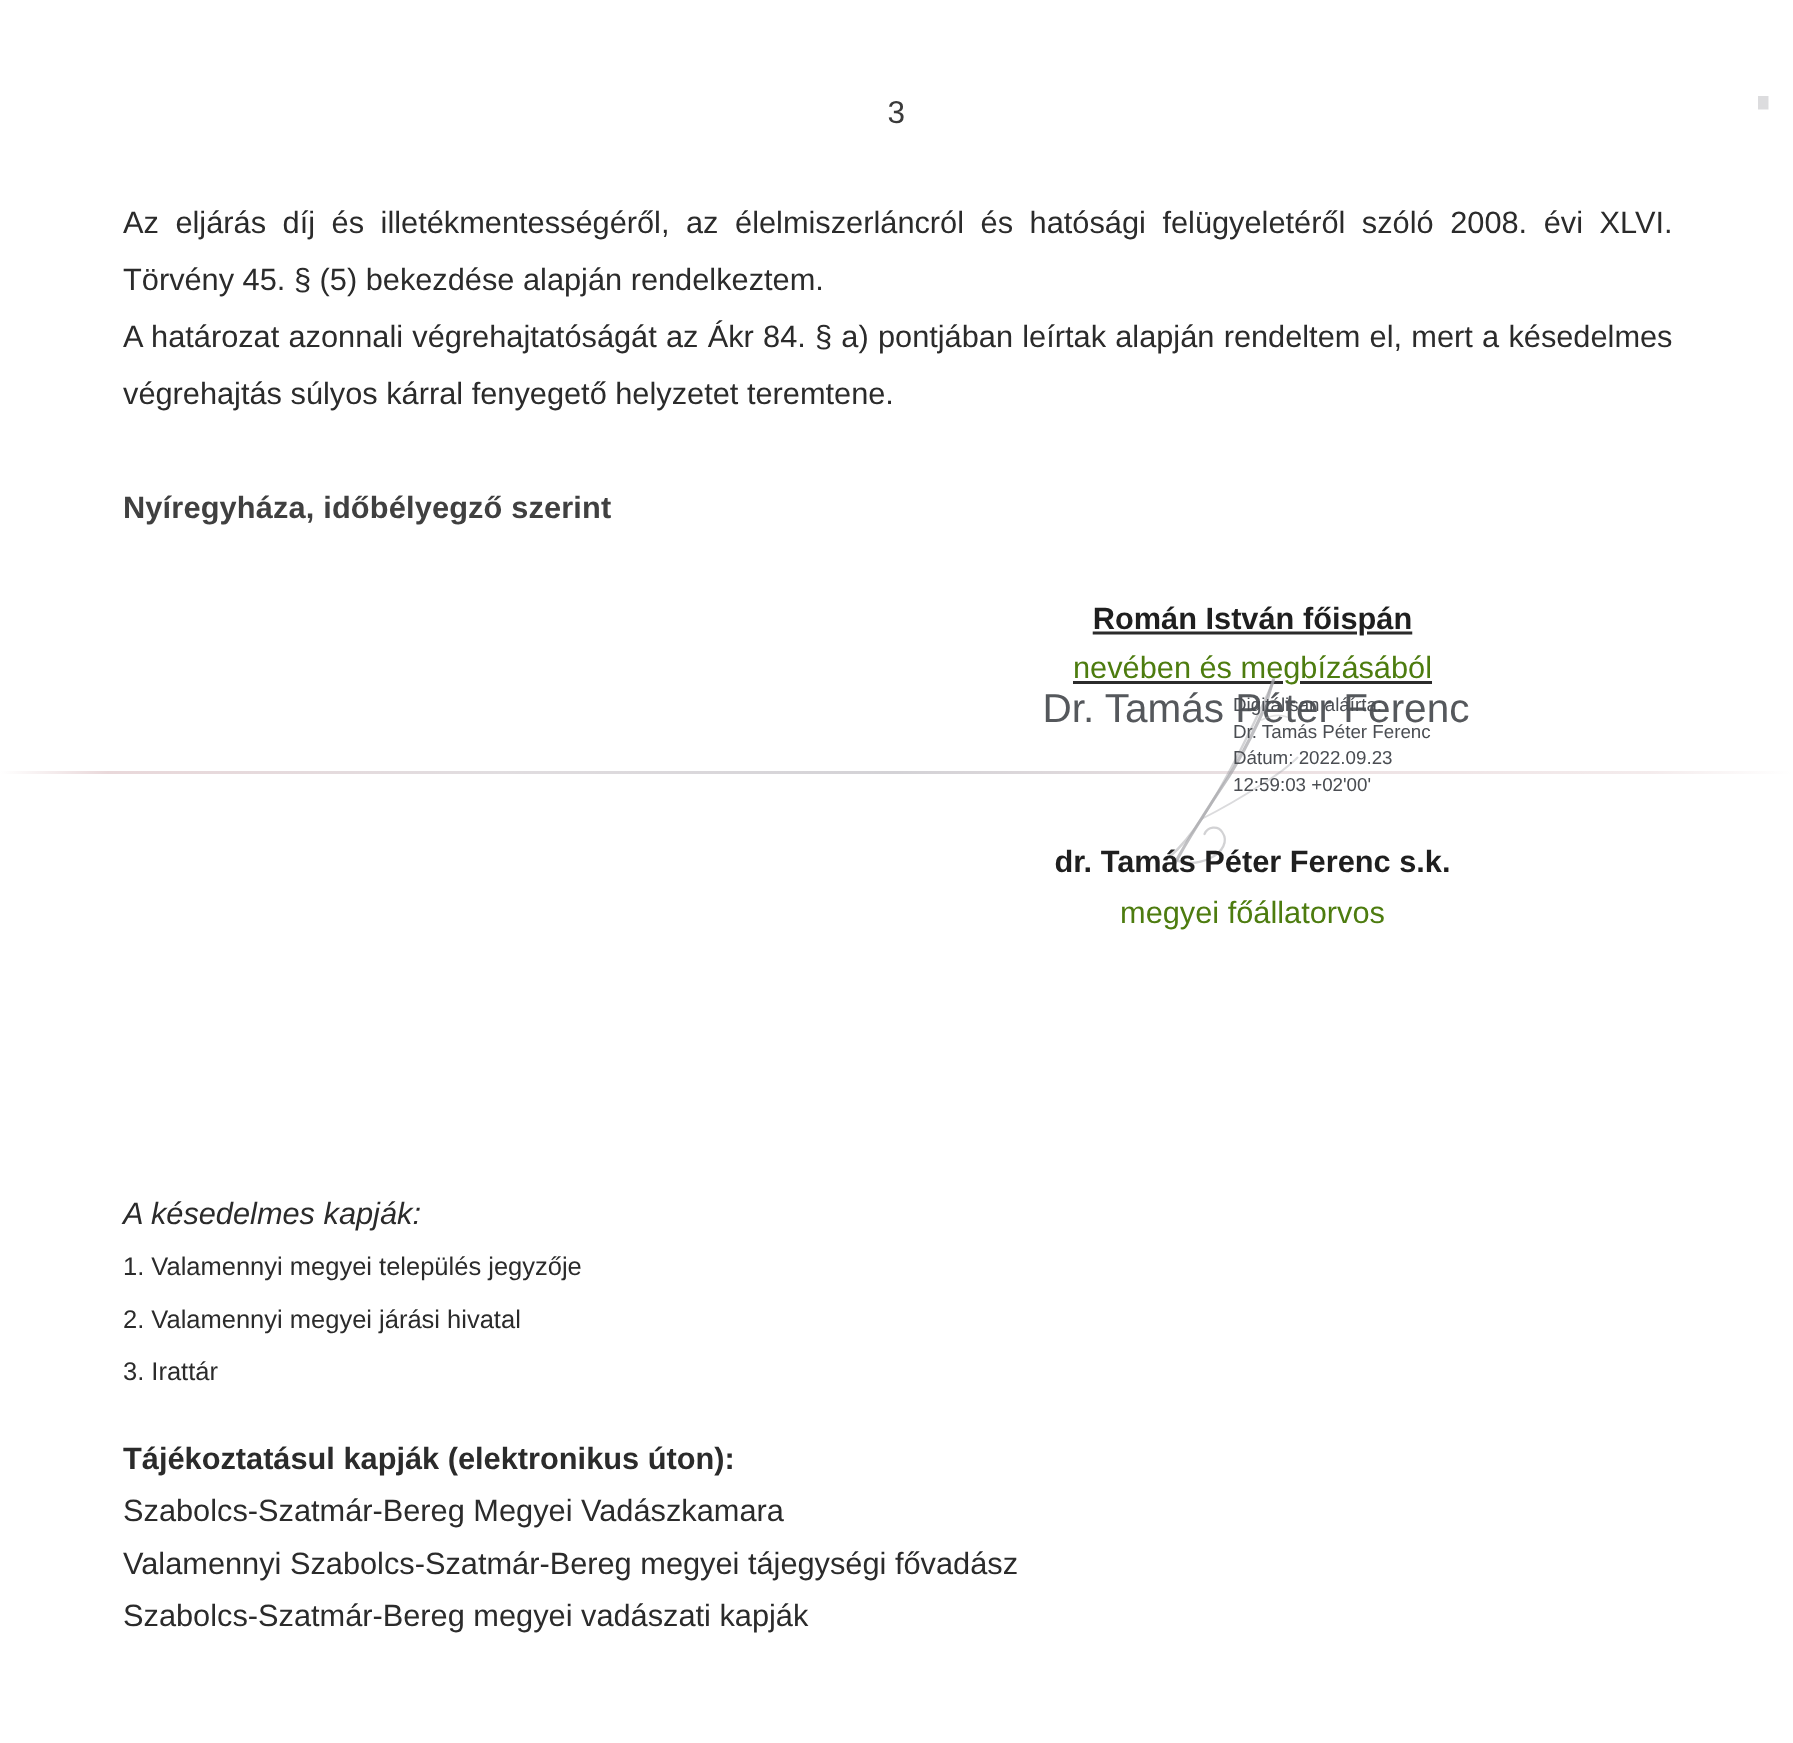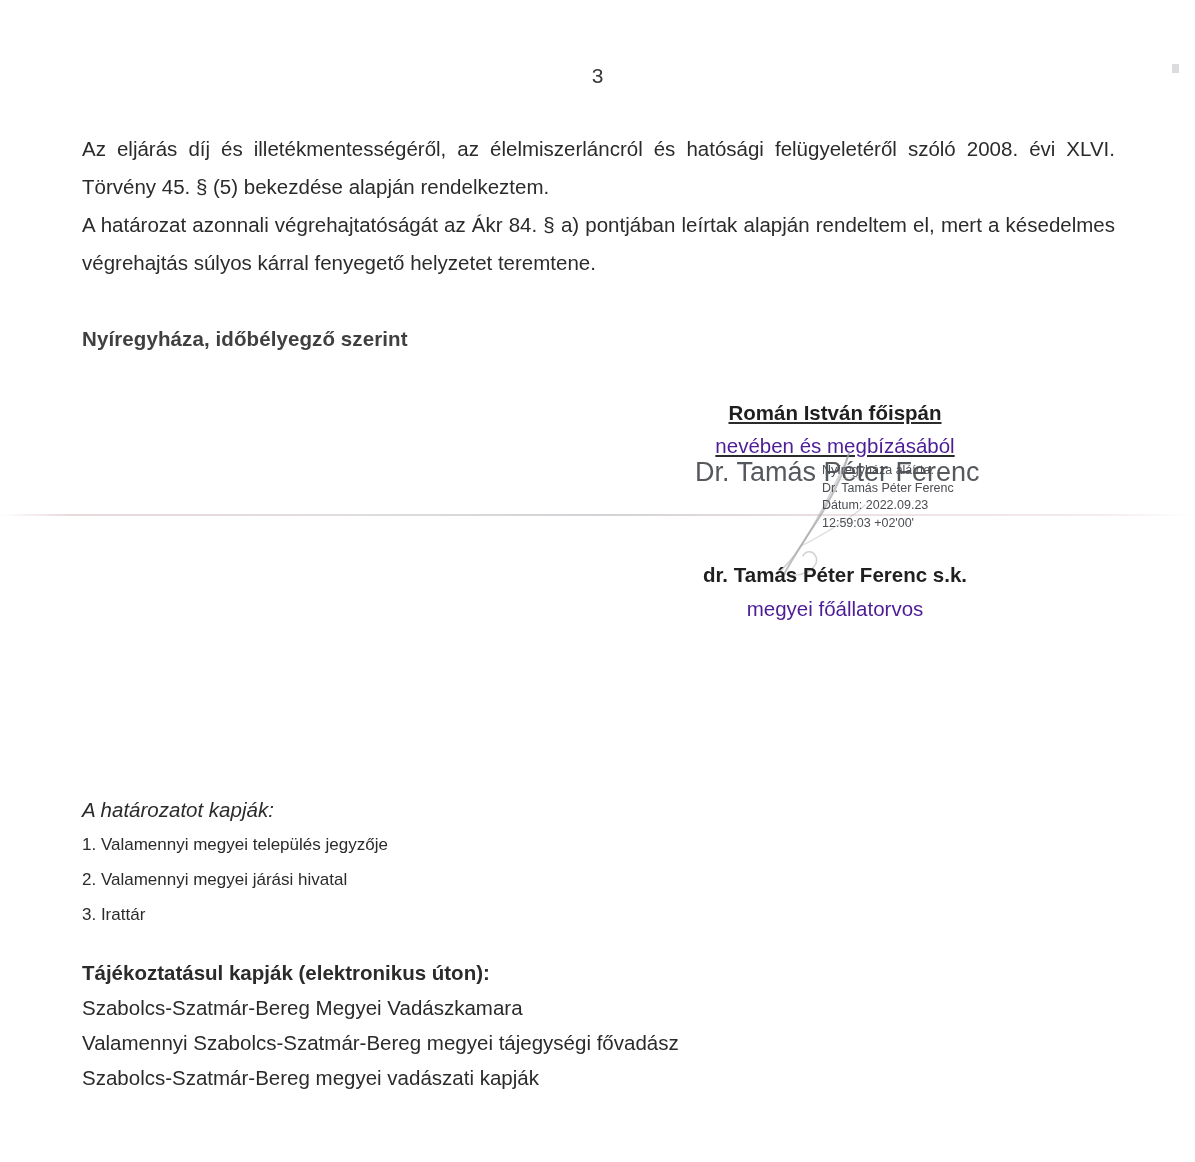--- a/index.html
+++ b/index.html
@@ -90,21 +90,21 @@
     position: absolute;
     left: 600px;
     top: 396px;
     width: 470px;
     text-align: center;
     text-decoration: underline;
   }
   .sig-line {
     font-size: 20.5px;
     line-height: 33px;
-    color: #4c1d95;
+    color: #4d7c0f;
     white-space: nowrap;
   }
   .sig-line.bold {
     font-weight: bold;
     color: #1f1f1f;
   }
 
   
   .sig-stamp {
     position: absolute;
@@ -216,34 +216,34 @@
 
     <svg class="sig-squiggle" viewBox="0 0 140 130">
       <path d="M28 126 C 40 104, 52 86, 64 68 C 72 55, 80 40, 88 22 C 90 16, 92 9, 94 3" fill="none" stroke="#9a9a9e" stroke-width="2.1" stroke-linecap="round" opacity="0.62"></path>
       <path d="M94 4 C 88 18, 80 34, 72 50 C 64 66, 55 82, 46 96 C 40 105, 33 114, 25 121" fill="none" stroke="#a8a8ac" stroke-width="1.6" stroke-linecap="round" opacity="0.5"></path>
       <path d="M46 96 C 58 90, 72 82, 86 73 C 96 67, 104 61, 110 55" fill="none" stroke="#b0b0b4" stroke-width="1.3" stroke-linecap="round" opacity="0.45"></path>
       <path d="M25 121 C 32 126, 42 127, 52 122 C 60 118, 64 111, 60 105 C 57 100, 50 101, 48 106" fill="none" stroke="#a5a5a9" stroke-width="1.5" stroke-linecap="round" opacity="0.5"></path>
       <path d="M86 30 C 92 27, 98 26, 103 28" fill="none" stroke="#b6b6ba" stroke-width="1.1" stroke-linecap="round" opacity="0.4"></path>
     </svg>
 
     <div class="sig-stamp-meta">
-      <div>Nyíregyháza aláírta:</div>
+      <div>Digitálisan aláírta:</div>
       <div>Dr. Tamás Péter Ferenc</div>
       <div>Dátum: 2022.09.23</div>
       <div>12:59:03 +02'00'</div>
     </div>
   </div>
 
   <div class="sig-closing">
     <div class="sig-line bold">dr. Tamás Péter Ferenc s.k.</div>
     <div class="sig-line">megyei főállatorvos</div>
   </div>
 
   <div class="dist-block">
-    <div class="dist-heading">A határozatot kapják:</div>
+    <div class="dist-heading">A késedelmes kapják:</div>
     <div class="dist-item">1. Valamennyi megyei település jegyzője</div>
     <div class="dist-item">2. Valamennyi megyei járási hivatal</div>
     <div class="dist-item">3. Irattár</div>
   </div>
 
   <div class="info-block">
     <div class="info-heading">Tájékoztatásul kapják (elektronikus úton):</div>
     <div class="info-item">Szabolcs-Szatmár-Bereg Megyei Vadászkamara</div>
     <div class="info-item">Valamennyi Szabolcs-Szatmár-Bereg megyei tájegységi fővadász</div>
     <div class="info-item">Szabolcs-Szatmár-Bereg megyei vadászati kapják</div>

